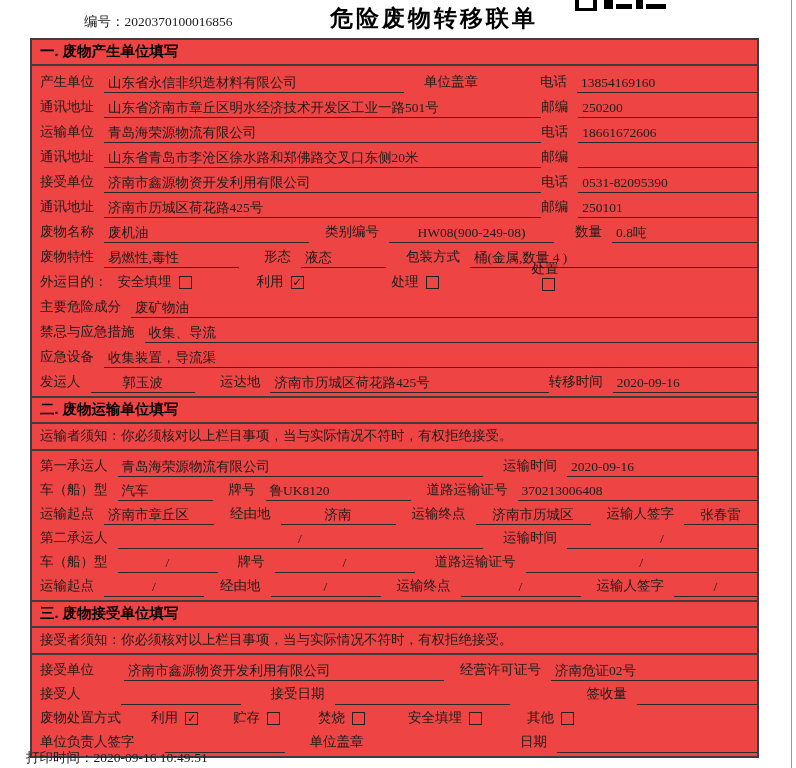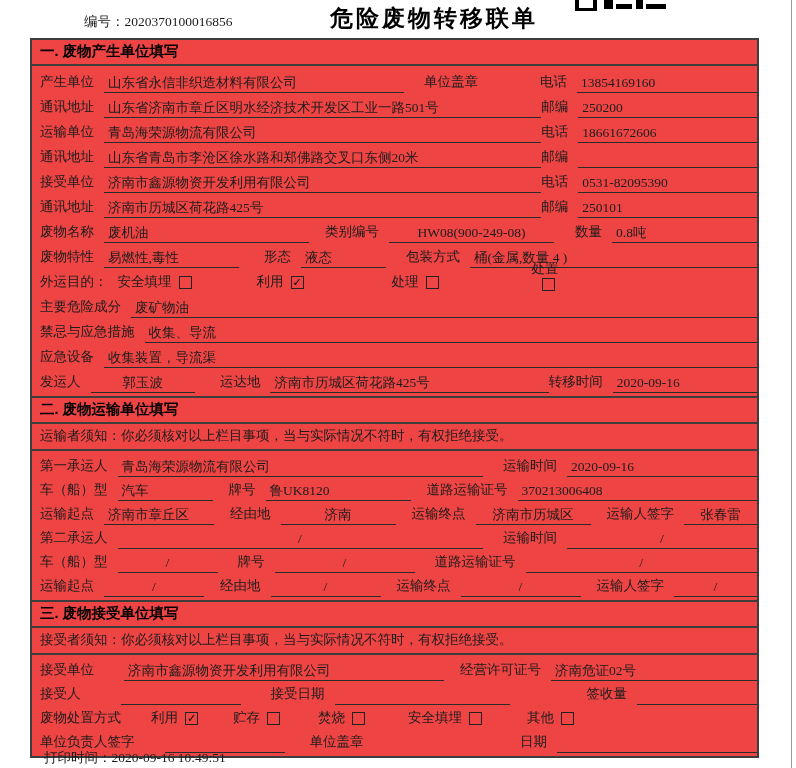--- a/index.html
+++ b/index.html
@@ -49,21 +49,21 @@
   .opt{display:flex;align-items:center;padding-bottom:2px;}
   .cbox{
     width:13px;height:13px;border:1.5px solid #222;margin-left:7px;display:inline-flex;
     align-items:center;justify-content:center;box-sizing:border-box;
     font-family:"DejaVu Sans",sans-serif;font-size:11px;line-height:1;color:#000;
   }
   .ml20{margin-left:20px;}.ml38{margin-left:38px;}.ml43{margin-left:43px;}.ml45{margin-left:45px;}
   .ml48{margin-left:35px;}.ml65{margin-left:65px;}.ml88{margin-left:88px;}.ml93{margin-left:93px;flex-direction:column;}
   .ml16{margin-left:16px;}.ml25{margin-left:25px;}.ml30{margin-left:30px;}
   
-  .print-time{position:absolute;left:44px;top:749px;white-space:nowrap;}
+  .print-time{position:absolute;left:26px;top:749px;white-space:nowrap;}
 </style>
 </head>
 <body>
 
 <div class="scan-edge"></div>
 
 <div class="serial">
   <span>编号：</span><span>2020370100016856</span>
 </div>
 <div class="doc-title">危险废物转移联单</div>

